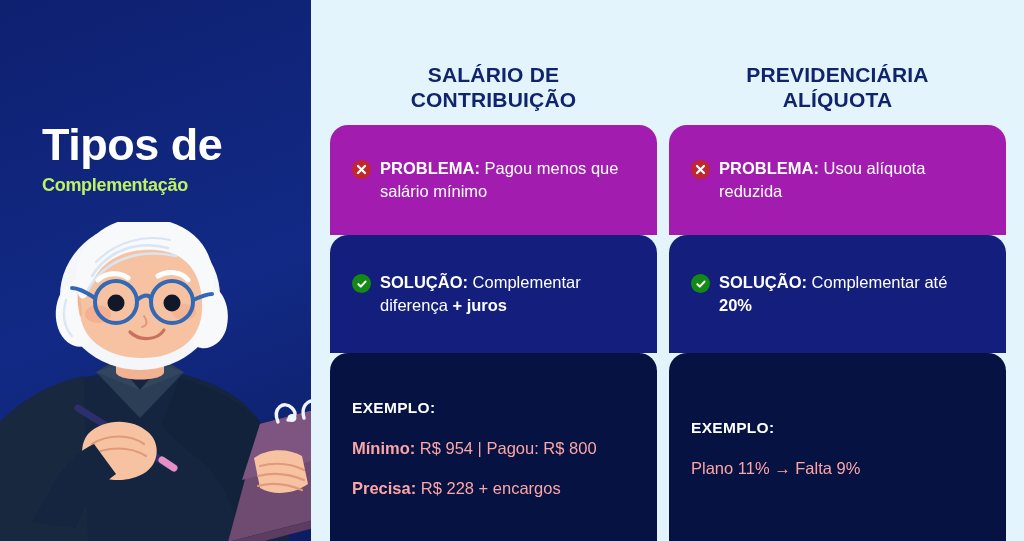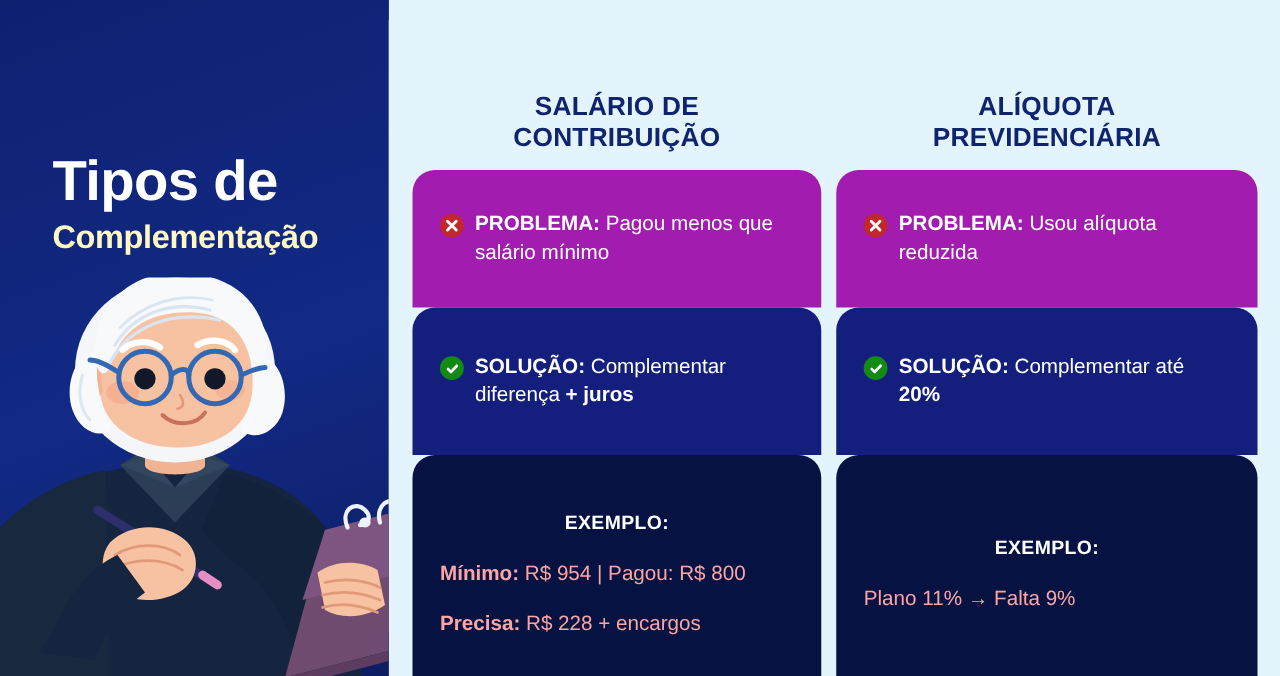--- a/index.html
+++ b/index.html
@@ -24,34 +24,34 @@
     background:linear-gradient(160deg,#0e2070 0%,#122a86 55%,#0d1d63 100%);
   }
   .title-block {
     position:absolute; left:42px; top:122px; width:262px; z-index:6;
   }
   .title-line1 {
     color:#ffffff; font-size:45px; font-weight:bold; line-height:1.0;
     letter-spacing:-0.5px;
   }
   .title-line2 {
-    color:#fef9c3; font-size:26px; font-weight:bold; line-height:1.15;
+    color:#bef264; font-size:18px; font-weight:bold; line-height:1.15;
     margin-top:8px; letter-spacing:-0.3px;
   }
 
   
   .illustration {
     position:absolute; left:-8px; top:222px; width:330px; height:330px;
     z-index:4;
   }
   .illustration svg { display:block; width:100%; height:100%; }
 
   
   .columns {
-    position:absolute; left:311px; top:16px; width:713px; height:489px;
+    position:absolute; left:311px; top:5px; width:713px; height:489px;
     background:#e4f4fc;
     padding-left:24px;
   }
   .column {
     position:absolute; top:0; height:541px;
   }
   .column.col-1 { left:19px;  width:327px; }
   .column.col-2 { left:358px; width:337px; }
 
   .col-header {
@@ -87,21 +87,21 @@
   .badge.badge-check { background:#138a14; }
 
   .card-text {
     color:#ffffff; font-size:16.5px; line-height:1.38;
     font-weight:normal;
   }
   .card-text b { font-weight:bold; }
 
   .example-title {
     color:#ffffff; font-size:15.5px; font-weight:bold;
-    letter-spacing:0.3px; margin-bottom:4px;text-align:center;
+    letter-spacing:0.3px; margin-bottom:4px;
   }
   .example-row {
     color:#fca5a5; font-size:16.5px; line-height:1.42; font-weight:normal;margin-top:16px;
   }
   .example-row b { font-weight:bold; }
 </style>
 </head>
 <body>
 
 <div class="infographic">
@@ -237,22 +237,22 @@
           <div class="example-title">EXEMPLO:</div>
           <div class="example-row"><b>Mínimo:</b><span> R$ 954 | Pagou: R$ 800</span></div>
           <div class="example-row"><b>Precisa:</b><span> R$ 228 + encargos</span></div>
         </div>
 
       </div>
     </div>
 
     <div class="column col-2">
       <div class="col-header">
+        <div>PREVIDENCIÁRIA</div>
         <div>ALÍQUOTA</div>
-        <div>PREVIDENCIÁRIA</div>
       </div>
 
       <div class="cards">
 
         <div class="card problem">
           <div class="card-line">
             <span class="badge badge-x">
               <svg width="11" height="11" viewBox="0 0 11 11" aria-hidden="true">
                 <path d="M2 2 L9 9 M9 2 L2 9" stroke="#ffffff" stroke-width="2.3" stroke-linecap="round"></path>
               </svg>

